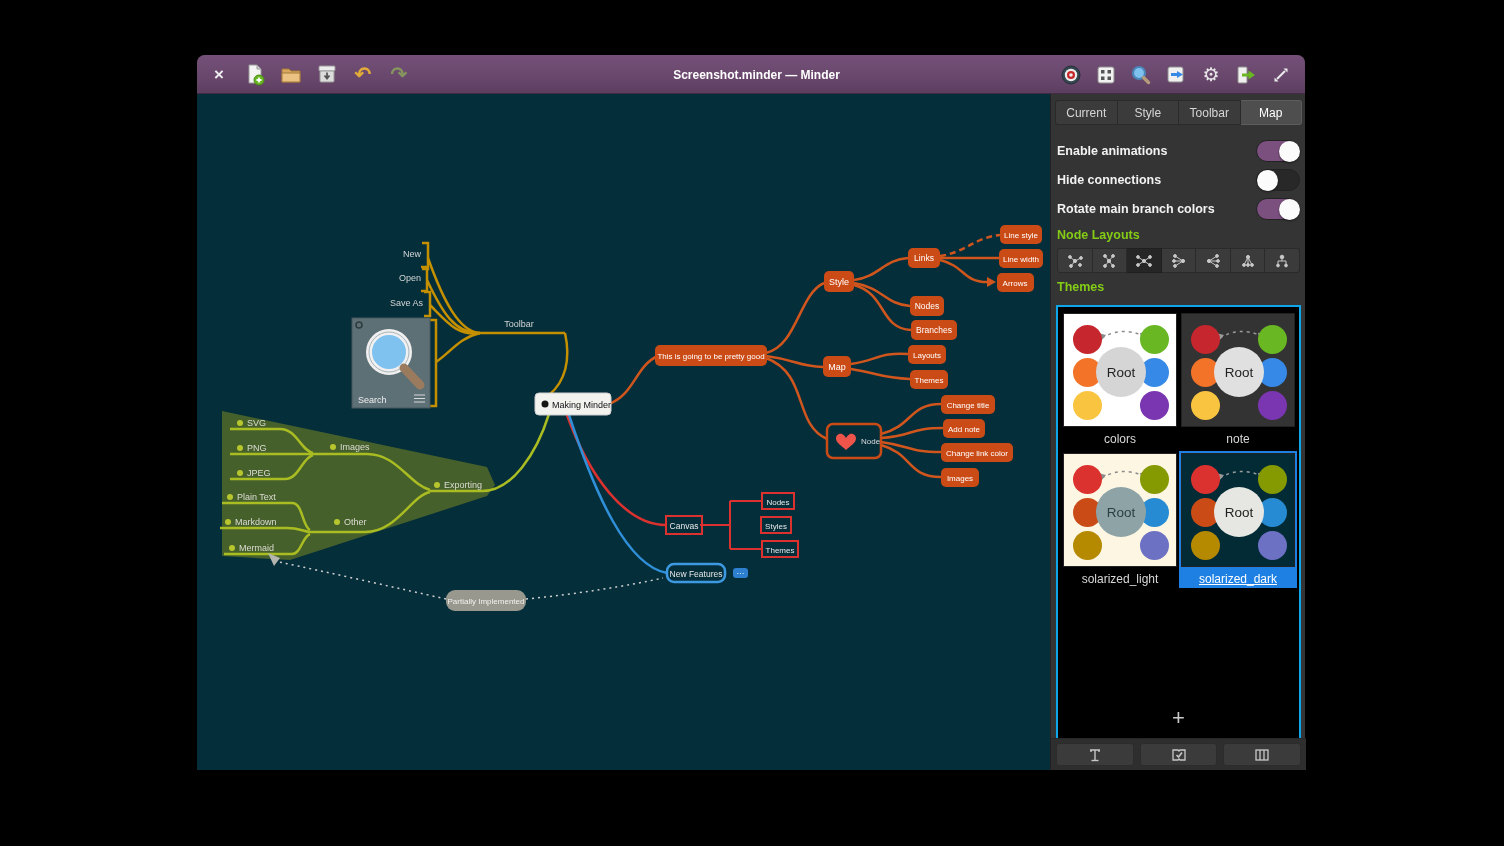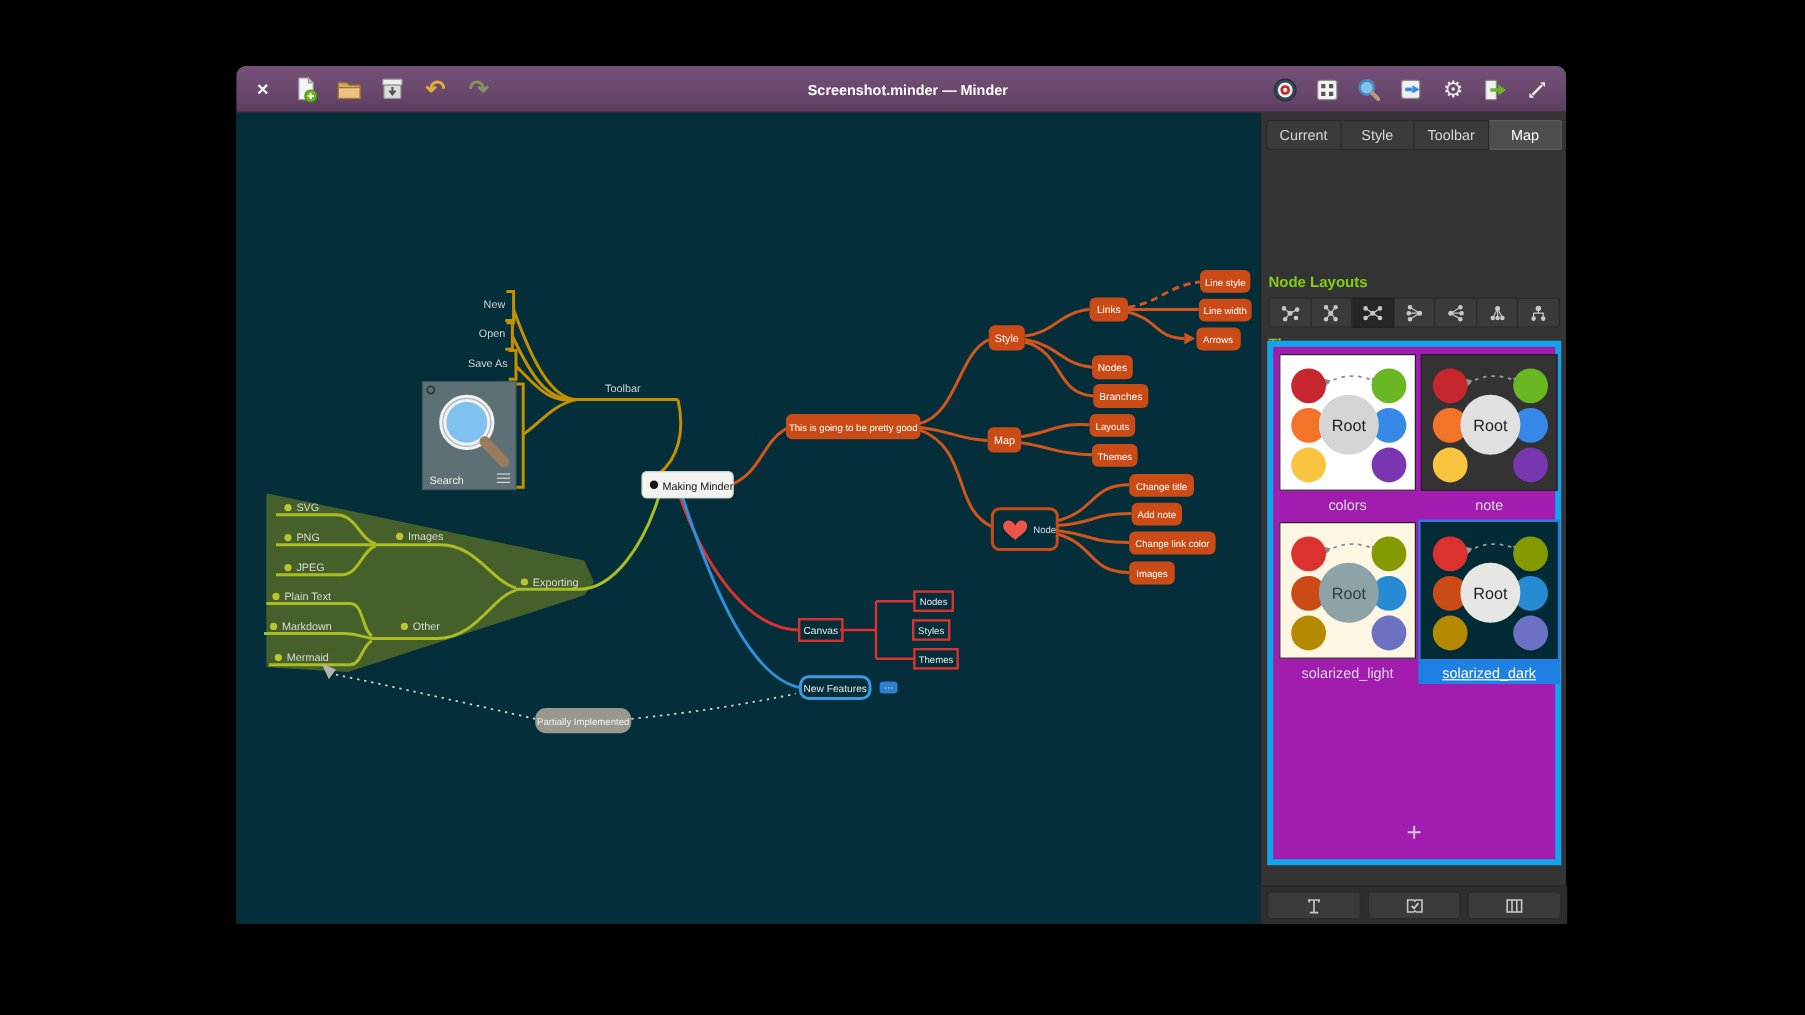--- a/index.html
+++ b/index.html
@@ -49,22 +49,22 @@
 
   .section-label { position:absolute; left:6px; color:#84cc16; font-size:12.5px; font-weight:bold; }
 
   .layout-row { position:absolute; left:6px; top:154px; width:243px; display:flex; }
   .layout-btn { flex:1; height:25px; background:#3b3b3b; border:1px solid #2a2a2a; border-left-width:0;
                 display:flex; align-items:center; justify-content:center; cursor:pointer; }
   .layout-btn:first-child { border-left-width:1px; border-radius:3px 0 0 3px; }
   .layout-btn:last-child { border-radius:0 3px 3px 0; }
   .layout-btn.active { background:#262626; border-color:#1f1f1f; }
 
-  .themes-panel { position:absolute; left:5px; top:190px; width:245px; height:437px; background:#a21caf;
-                  border:5px solid #0ea5e9; }
+  .themes-panel { position:absolute; left:5px; top:211px; width:245px; height:437px; background:#000000;
+                  border:2px solid #0ea5e9; }
   .themes-grid { position:absolute; left:3px; top:4px; width:237px; display:grid;
                  grid-template-columns:118px 118px; grid-row-gap:3px; }
   .theme-card { width:118px; padding:2px 1px 2px 1px; cursor:pointer; }
   .theme-card.selected { background:#1e80e3; }
   .theme-preview { width:114px; height:114px; position:relative; margin:0 auto; border:1px solid #222; }
   .tp-default { background:#ffffff; }
   .tp-dark { background:#333333; }
   .tp-sol-light { background:#fdf6e3; }
   .tp-sol-dark { background:#022b36; }
   .tp-circle { position:absolute; width:29px; height:29px; border-radius:50%; }
@@ -393,20 +393,38 @@
 
   <div class="sidebar">
 
     <div class="tabs">
       <button class="tab">Current</button>
       <button class="tab">Style</button>
       <button class="tab">Toolbar</button>
       <button class="tab active">Map</button>
     </div>
 
+    <div class="setting-row" style="top:45px">
+      <span class="setting-label">Enable animations</span>
+      <span class="toggle on">
+          <span class="knob"></span>
+        </span>
+    </div>
+    <div class="setting-row" style="top:74px">
+      <span class="setting-label">Hide connections</span>
+      <span class="toggle">
+          <span class="knob"></span>
+        </span>
+    </div>
+    <div class="setting-row" style="top:103px">
+      <span class="setting-label">Rotate main branch colors</span>
+      <span class="toggle on">
+          <span class="knob"></span>
+        </span>
+    </div>
 
     <div class="section-label" style="top:134px">Node Layouts</div>
 
     <div class="layout-row">
       <span class="layout-btn">
         <svg width="20" height="16" viewBox="0 0 20 16" stroke="#c8c8c8" fill="#c8c8c8">
           <line x1="10" y1="8" x2="5" y2="4"></line>
             <line x1="10" y1="8" x2="16" y2="5"></line>
             <line x1="10" y1="8" x2="6" y2="13"></line>
           <circle cx="10" cy="8" r="1.6"></circle>

